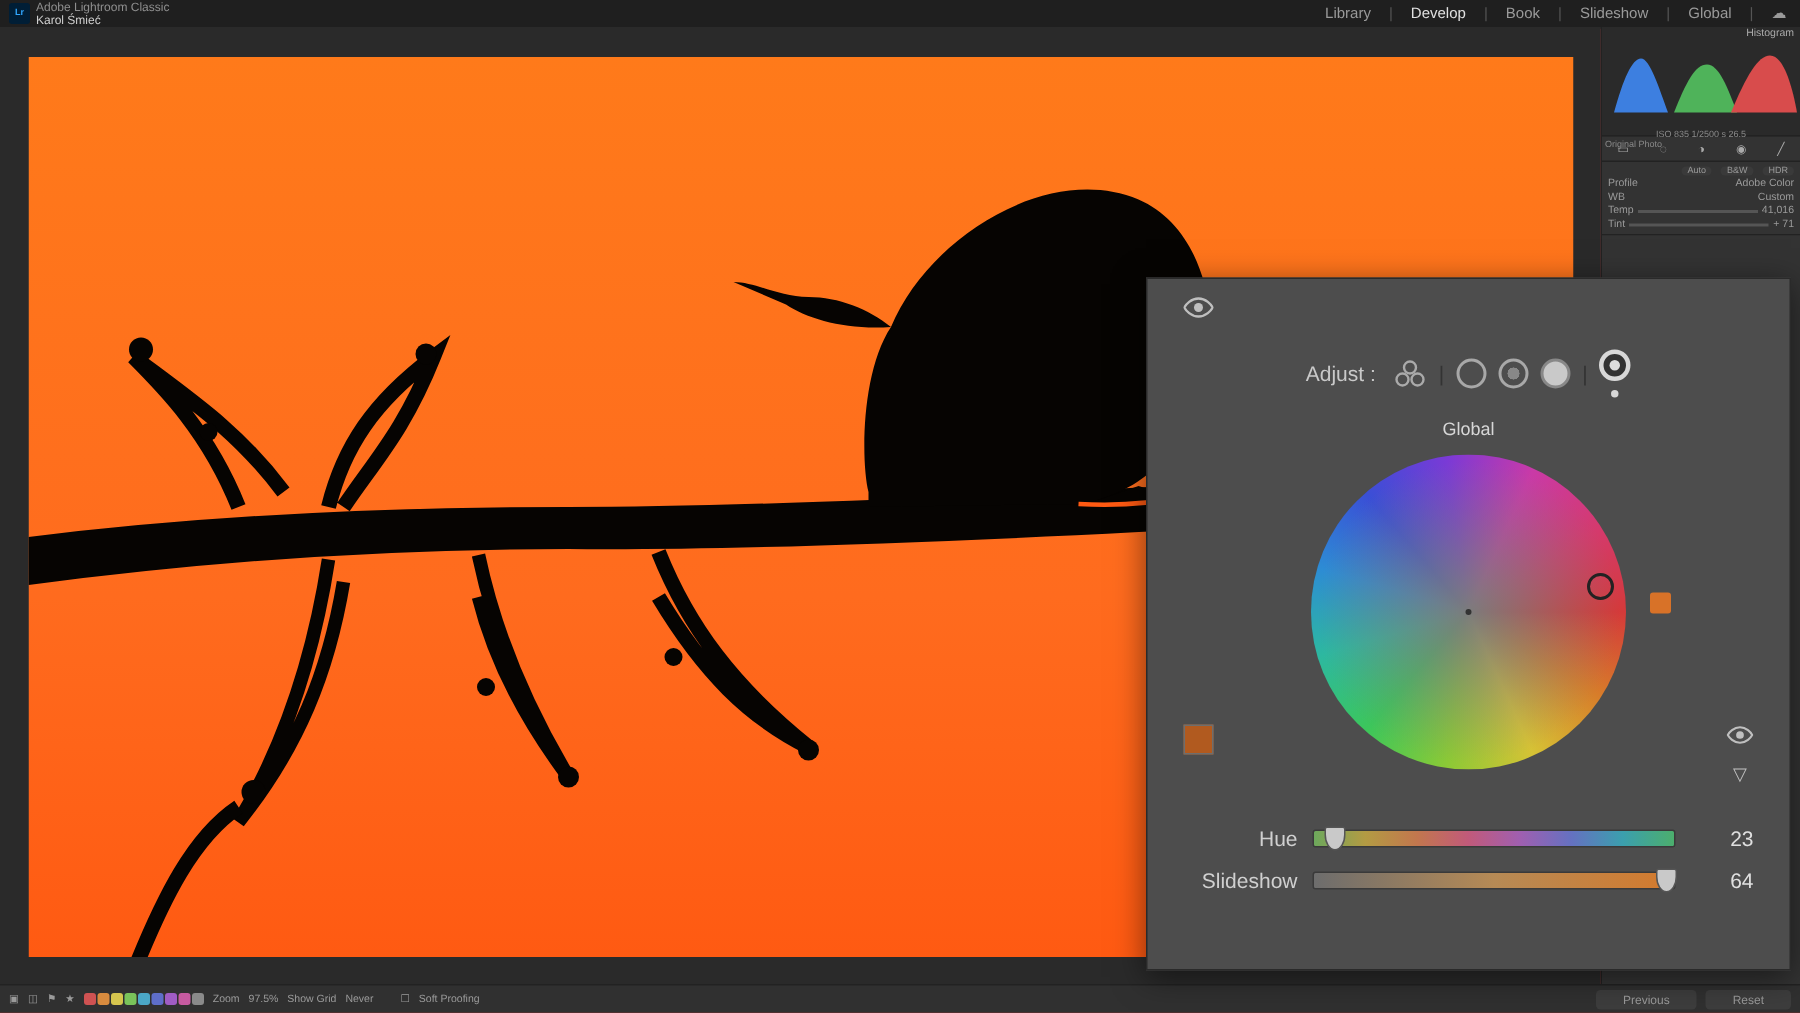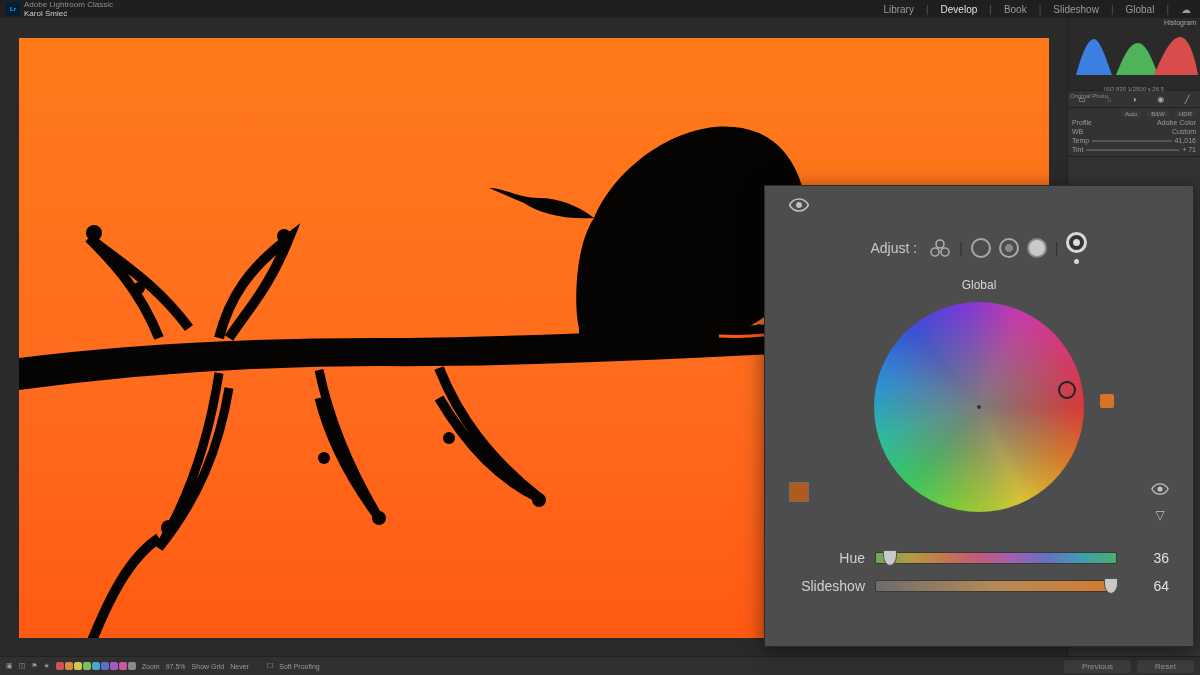--- a/index.html
+++ b/index.html
@@ -580,21 +580,21 @@
         <span style="font-size:12px">▽</span>
       </div>
     </div>
 
     <div class="cg-sliders">
       <div class="cg-slider-row">
         <div class="cg-slider-label">Hue</div>
         <div class="cg-slider-track hue-grad">
           <div class="cg-slider-thumb" style="left:6%"></div>
         </div>
-        <div class="cg-slider-value">36</div>
+        <div class="cg-slider-value">23</div>
       </div>
       <div class="cg-slider-row">
         <div class="cg-slider-label">Slideshow</div>
         <div class="cg-slider-track sat-grad">
           <div class="cg-slider-thumb" style="left:98%"></div>
         </div>
         <div class="cg-slider-value">64</div>
       </div>
     </div>
   </div>

